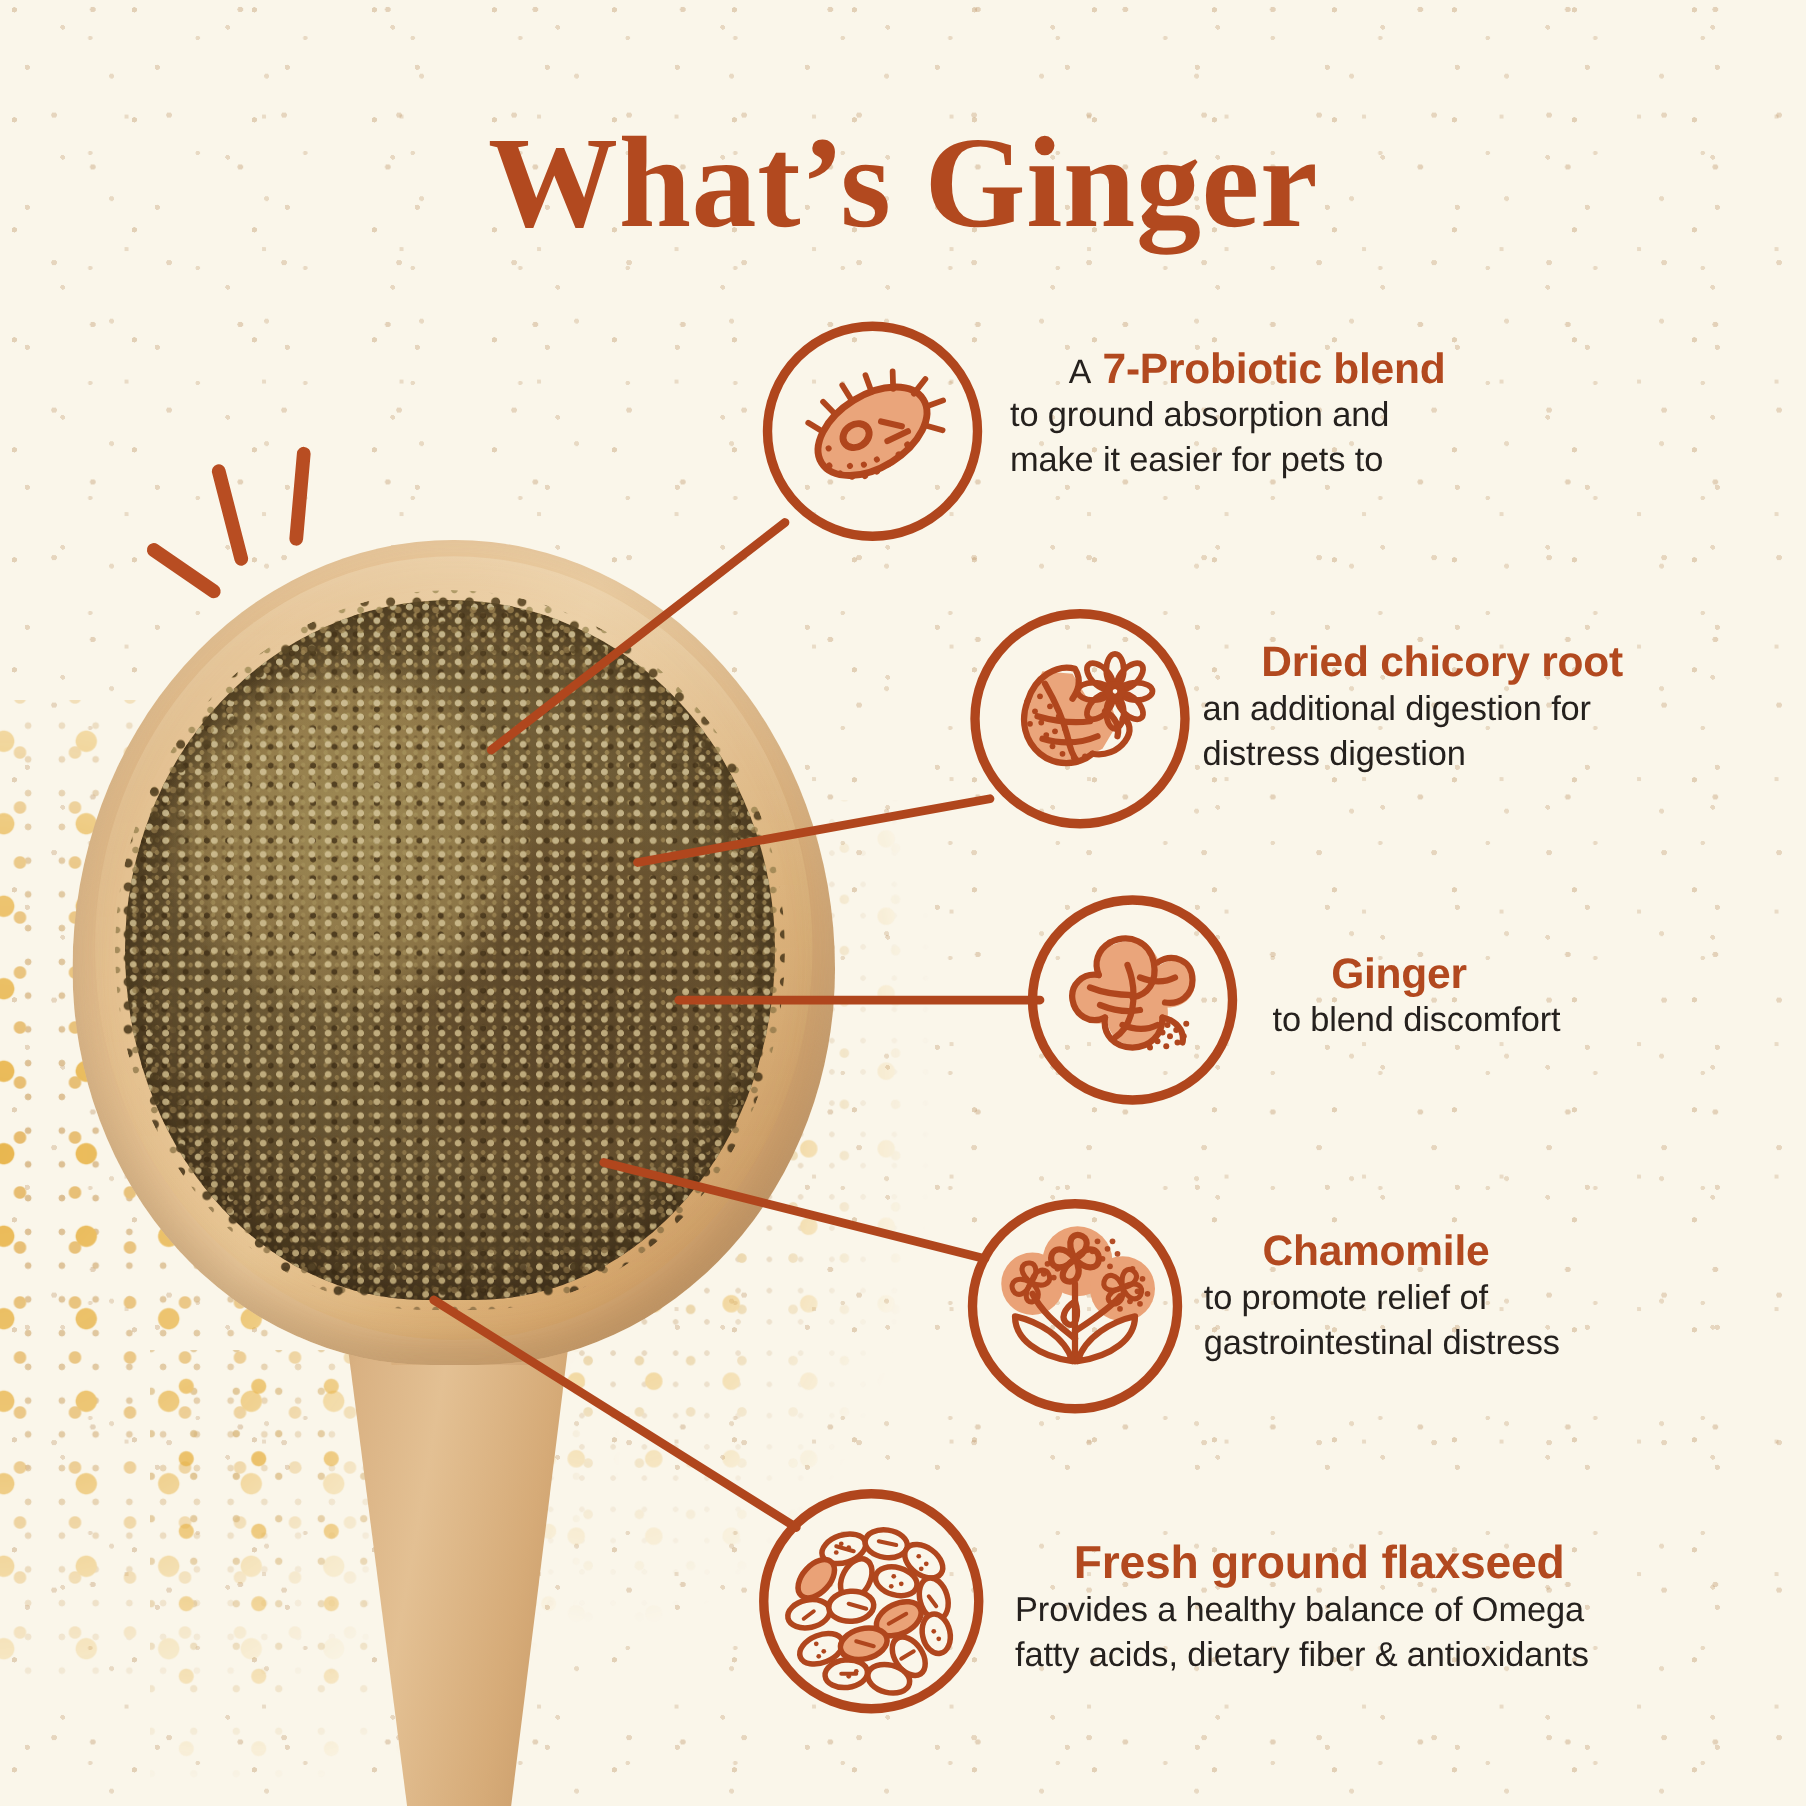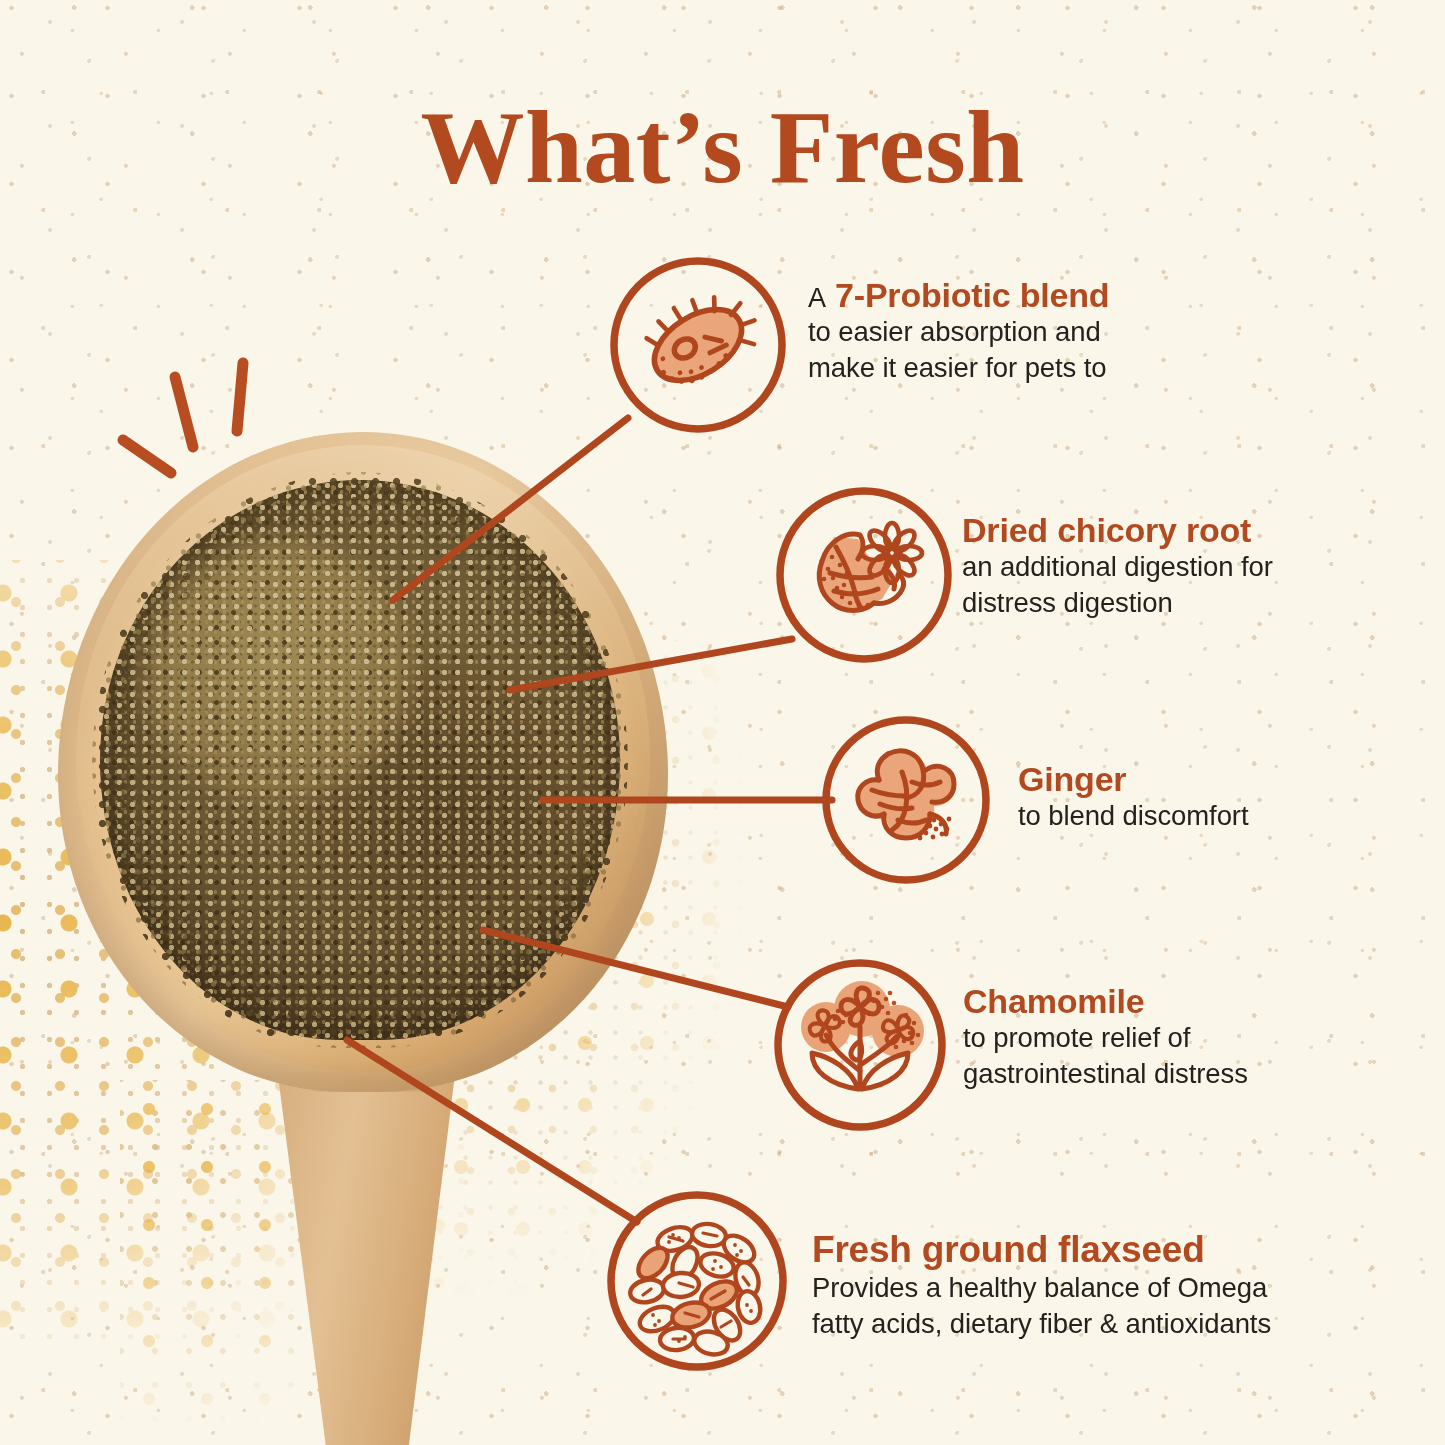--- a/index.html
+++ b/index.html
@@ -142,21 +142,21 @@
   
   .sparkles{ position:absolute; left:95px; top:355px; width:190px; height:130px; }
 
   
   .overlay{ position:absolute; inset:0; }
 
   
   .callout{ position:absolute; }
   .c-head{
     font-size:34px; font-weight:700; color:#b2491f;
-    line-height:1.12; letter-spacing:-.2px; white-space:nowrap;
+    line-height:1.12; letter-spacing:-.2px; white-space:nowrap;margin-left:47px;
   }
   .c-head .lead-a{ color:#25211e; font-weight:400; font-size:27px; }
   .c-body{
     font-size:27.5px; font-weight:400; color:#25211e;
     line-height:1.30; letter-spacing:-.1px;
   }
   .c-body div{ white-space:nowrap; }
 
   .co-1{ left:808px; top:276px; }
   .co-2{ left:962px; top:511px; }
@@ -416,26 +416,26 @@
         <circle cx="-38" cy="40" r="1.9"></circle>
           <circle cx="-42" cy="44" r="1.9"></circle>
         <circle cx="-18" cy="60" r="1.9"></circle>
           <circle cx="-12" cy="56" r="1.9"></circle>
         <circle cx="50" cy="24" r="1.9"></circle>
           <circle cx="54" cy="30" r="1.9"></circle>
       </g>
     </g>
   </svg>
 
-  <div class="title">What’s Fresh</div>
+  <div class="title">What’s Ginger</div>
 
   <div class="callout co-1">
     <div class="c-head"><span class="lead-a">A</span> <span>7-Probiotic blend</span></div>
     <div class="c-body">
-      <div>to easier absorption and</div>
+      <div>to ground absorption and</div>
       <div>make it easier for pets to</div>
     </div>
   </div>
 
   <div class="callout co-2">
     <div class="c-head">Dried chicory root</div>
     <div class="c-body">
       <div>an additional digestion for</div>
       <div>distress digestion</div>
     </div>

